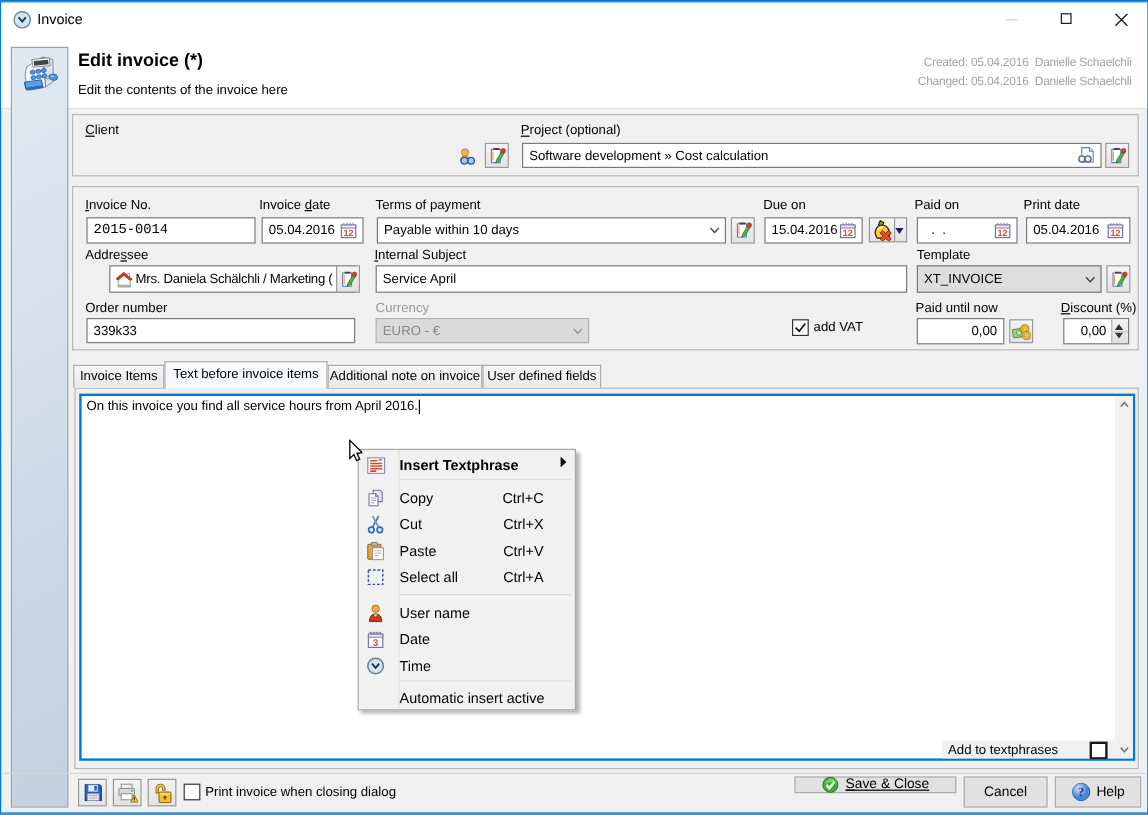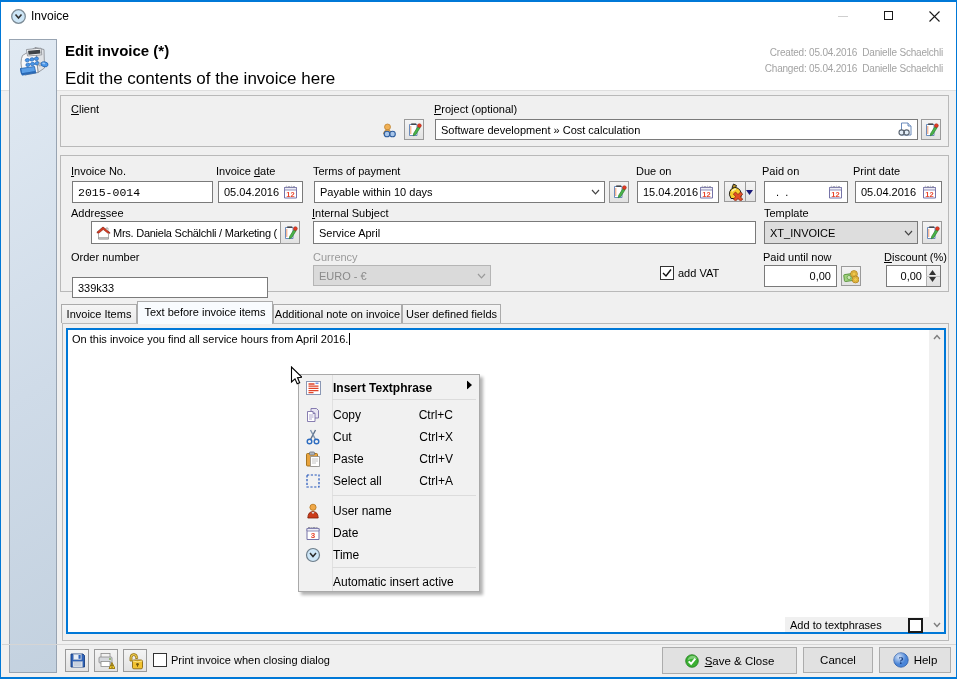--- a/index.html
+++ b/index.html
@@ -7,21 +7,21 @@
 body { font-family:"Liberation Sans", sans-serif; font-size:11px; color:#000; }
 #win { position:absolute; left:0; top:0; width:957px; height:679px; background:#f0f0f0; border:1px solid #0078d7; }
 .abs { position:absolute; }
 
 #titlebar { left:0; top:0; width:955px; height:30px; background:#fff; }
 #title-text { left:30px; top:8px; font-size:12px; }
 .winbtn { top:0; width:46px; height:30px; }
 
 #header { left:0; top:30px; width:955px; height:60px; background:#fff; border-bottom:1px solid #dfdfdf; }
 #hdr-title { left:64px; top:41px; font-size:15px; font-weight:bold; }
-#hdr-sub { left:64px; top:68px; font-size:17px; }
+#hdr-sub { left:64px; top:68px; font-size:11px; }
 .hdr-meta { right:13px; font-size:10px; letter-spacing:-0.2px; color:#a3a3a3; }
 
 #sidebar { left:8px; top:38px; width:48px; height:634px; background:linear-gradient(150deg,#e1eaf3 0%,#cfdbe8 55%,#c3d1df 100%); border:1px solid #98a4b2; }
 
 .group { border:1px solid #b9b9b9; }
 .lbl { position:absolute; font-size:11px; white-space:nowrap; }
 .lbl u { text-decoration:underline; }
 .field { position:absolute; background:#fff; border:1px solid #7a7a7a; font-size:11px; white-space:nowrap; overflow:hidden; }
 .field .txt { position:absolute; left:5px; top:50%; transform:translateY(-50%); }
 .combo-arrow { position:absolute; top:0; bottom:0; width:17px; right:0; display:flex; align-items:center; justify-content:center; }
@@ -244,21 +244,21 @@
       <svg width="15" height="16" viewBox="0 0 15 16">
 <path d="M2.5 2.5 L10 2.5 L10 13.5 L2.5 13.5 Z" fill="#fff" stroke="#5b7fb4" stroke-width="0.9"></path>
 <path d="M3.8 4 L3.8 12" stroke="#f09a70" stroke-width="1"></path>
 <path d="M4.2 2.2 L9.2 2.2" stroke="#43474d" stroke-width="1.6"></path>
 <path d="M11.2 4.2 L6.8 11.2 L6.2 13.8 L8.8 12.5 L13.2 5.5 Z" fill="#49b649" stroke="#2c7c2c" stroke-width="0.7"></path>
 <circle cx="12.4" cy="3.6" r="1.9" fill="#e23b24" stroke="#9c1f10" stroke-width="0.5"></circle>
 </svg>
     </div>
 
   <div class="lbl" style="left:70px;top:250px;">Order number</div>
-  <div class="field" style="left:71px;top:276px;width:196px;height:21px;">
+  <div class="field" style="left:71px;top:264px;width:224px;height:21px;">
       <span class="txt">339k33</span>
     </div>
   <div class="lbl" style="left:312px;top:250px;color:#9a9a9a;">Currency</div>
   <div class="field" style="left:312px;top:264px;width:178px;height:21px;background:#dadada;border-color:#b5b5b5;">
       <span class="txt" style="color:#8a8a8a;">EURO - €</span>
       <span class="combo-arrow">
         <svg width="9" height="6" viewBox="0 0 9 6">
           <path d="M1 1 L4.5 4.8 L8 1" fill="none" stroke="#9a9a9a" stroke-width="1.2"></path>
         </svg>
       </span>
@@ -342,21 +342,21 @@
 <path d="M3 9 L3 5.5 Q3 1.5 6.8 1.5 Q10.6 1.5 10.6 5.5 L10.6 6.5 L8.6 6.5 L8.6 5.5 Q8.6 3.5 6.8 3.5 Q5 3.5 5 5.5 L5 9 Z" fill="#f0cc4a" stroke="#8c6a10" stroke-width="0.8"></path>
 <rect x="5.5" y="8" width="10" height="8.8" rx="1.4" fill="#f2c230" stroke="#8c6a10" stroke-width="0.9"></rect>
 <path d="M6 9 Q10.5 10.8 15 9" fill="none" stroke="#fae48a" stroke-width="1"></path>
 <circle cx="10.5" cy="12.3" r="1.4" fill="#7a5c0c"></circle>
 <path d="M10 12.8 L10 14.8 L11 14.8 L11 12.8 Z" fill="#7a5c0c"></path>
 </svg>
     </div>
   <div class="cb" style="left:152px;top:652px;"></div>
   <div class="abs" style="left:170px;top:653px;font-size:11px;">Print invoice when closing dialog</div>
 
-  <div class="btn" style="left:661px;top:646px;width:135px;height:27px;">
+  <div class="btn" style="left:661px;top:646px;width:135px;height:14px;text-decoration:underline;">
       <svg width="14" height="14" viewBox="0 0 16 16">
         <circle cx="8" cy="8" r="7.2" fill="#3bb033" stroke="#1f7a1a" stroke-width="0.9"></circle>
         <path d="M8 2 Q12.5 2 13.8 5.5 Q8 4.5 3 7 Q4 3 8 2 Z" fill="#8ed487" opacity="0.85"></path>
         <path d="M4.2 8.4 L7 11.2 L11.8 5.4" fill="none" stroke="#fff" stroke-width="2.3"></path>
       </svg>
       <span style="margin-left:6px;"><u>S</u>ave &amp; Close</span>
     </div>
   <div class="btn" style="left:802px;top:646px;width:70px;height:26px;">Cancel</div>
   <div class="btn" style="left:878px;top:646px;width:72px;height:26px;">
       <svg width="16" height="16" viewBox="0 0 16 16">

